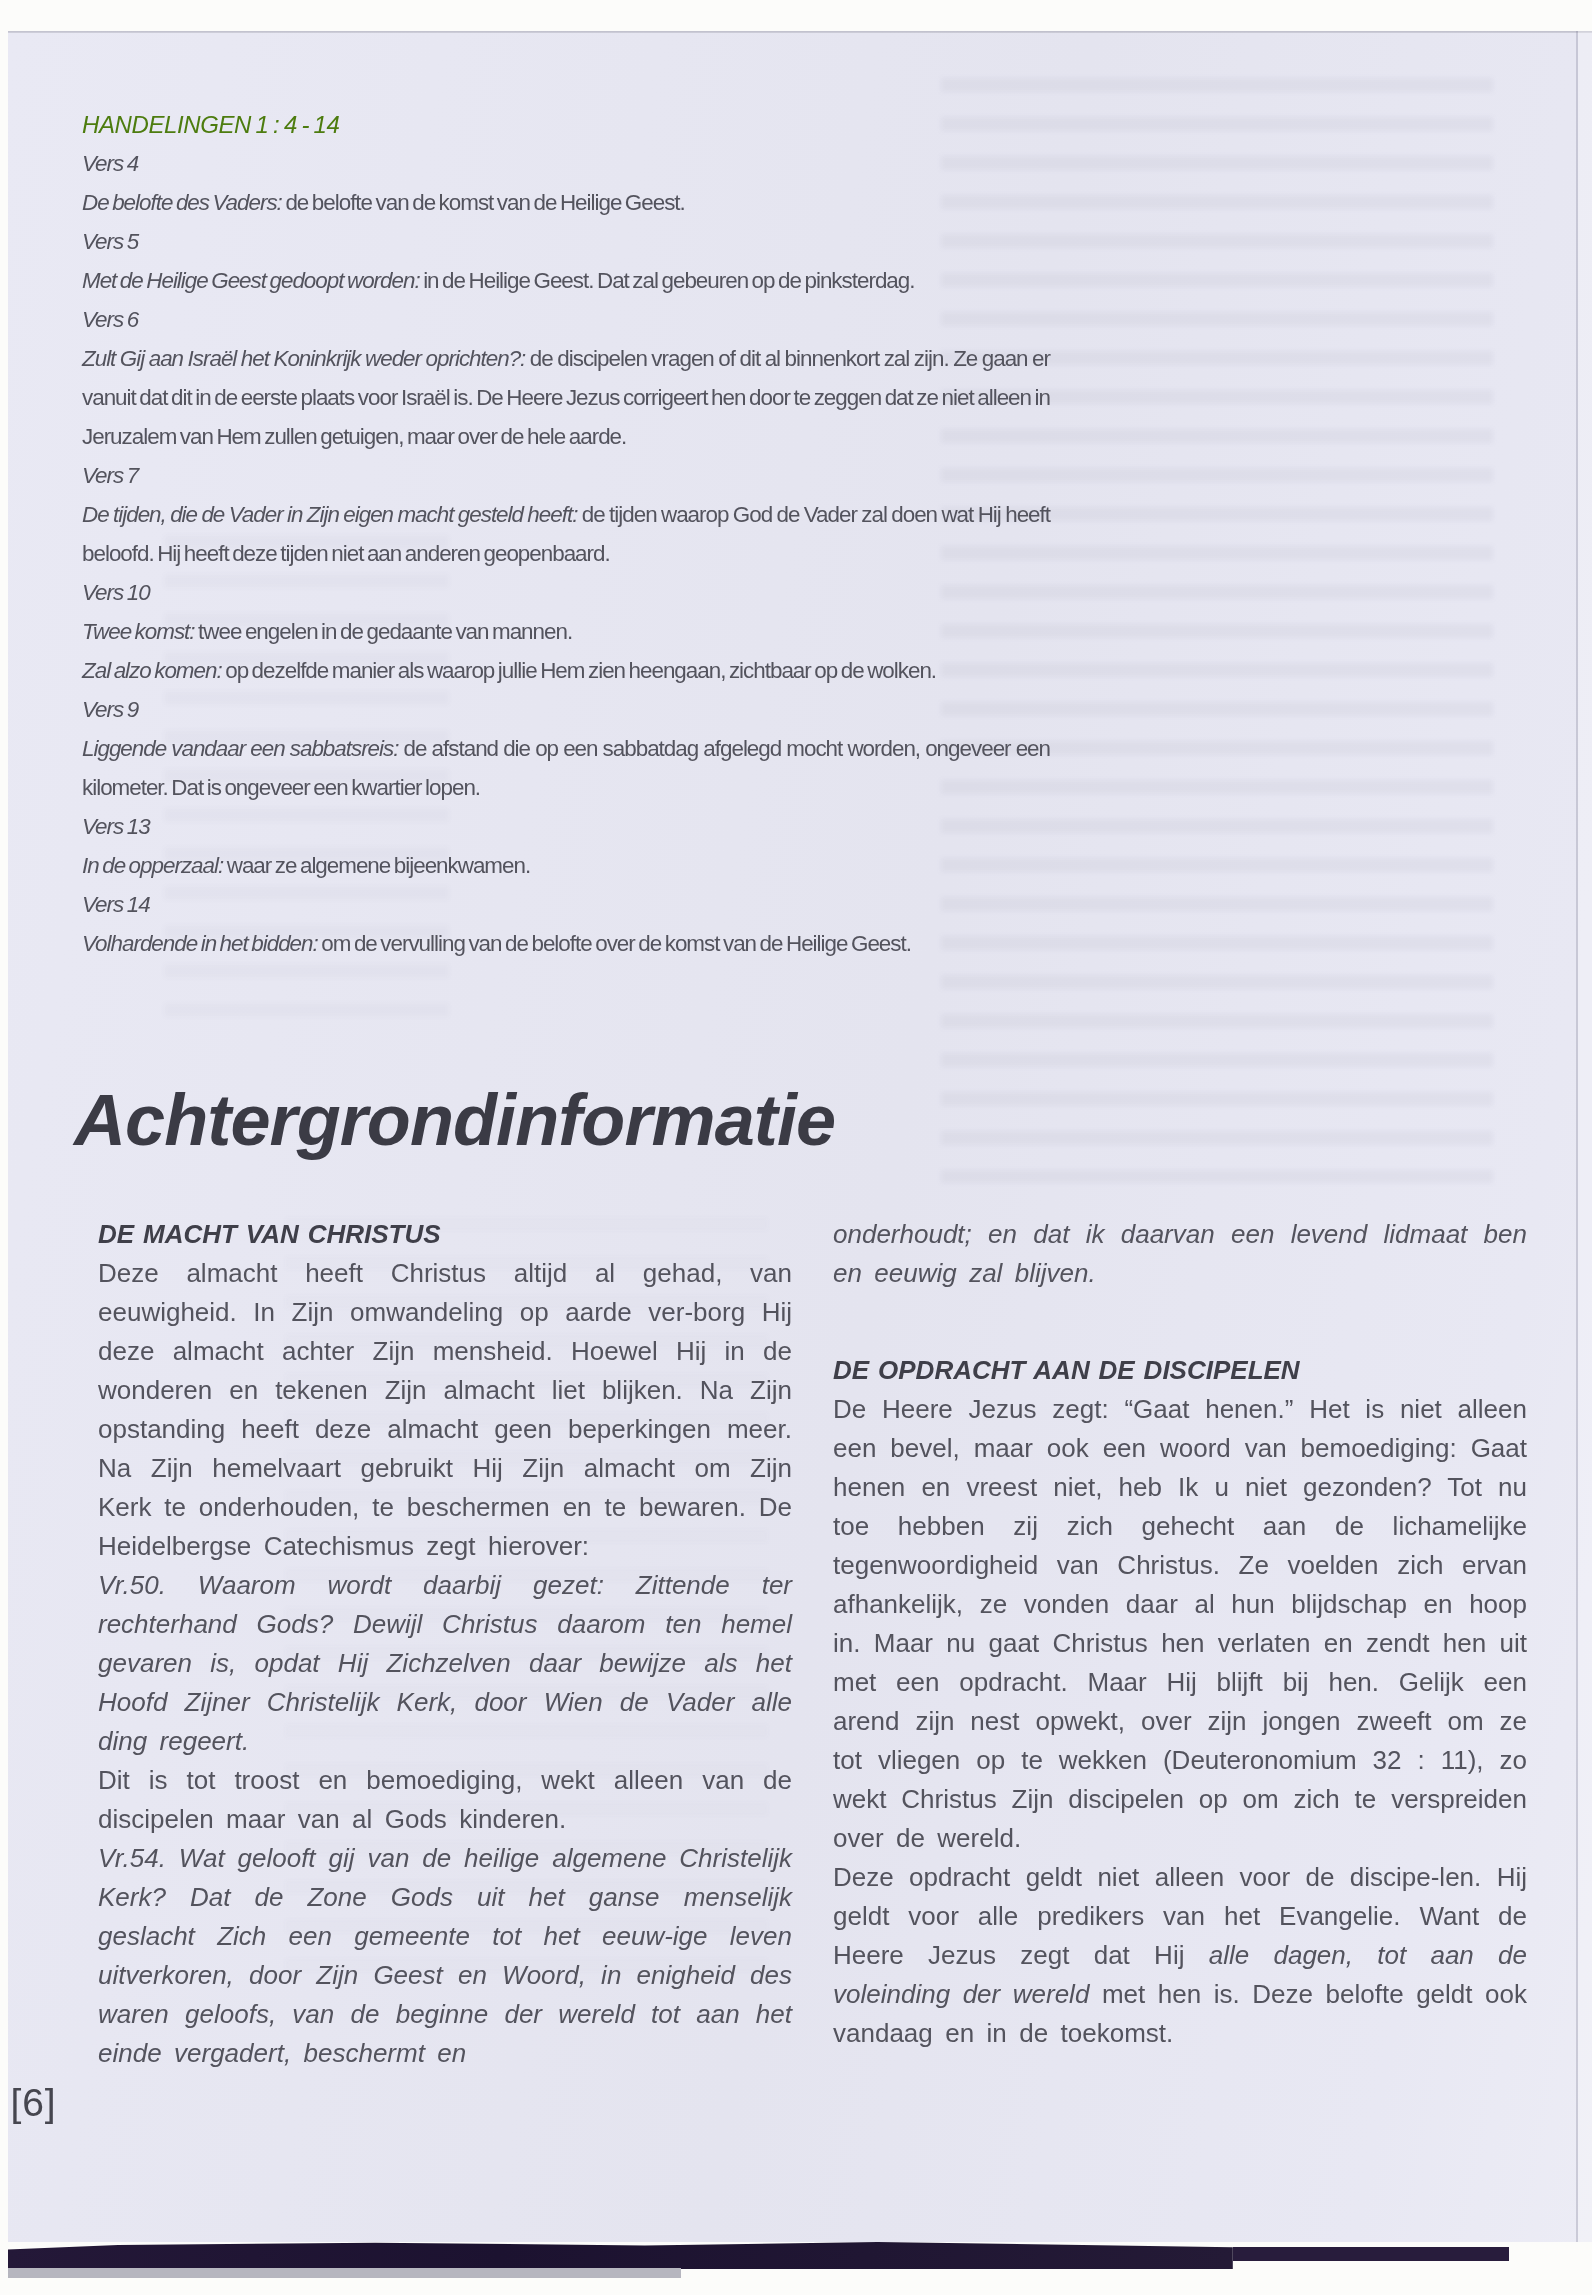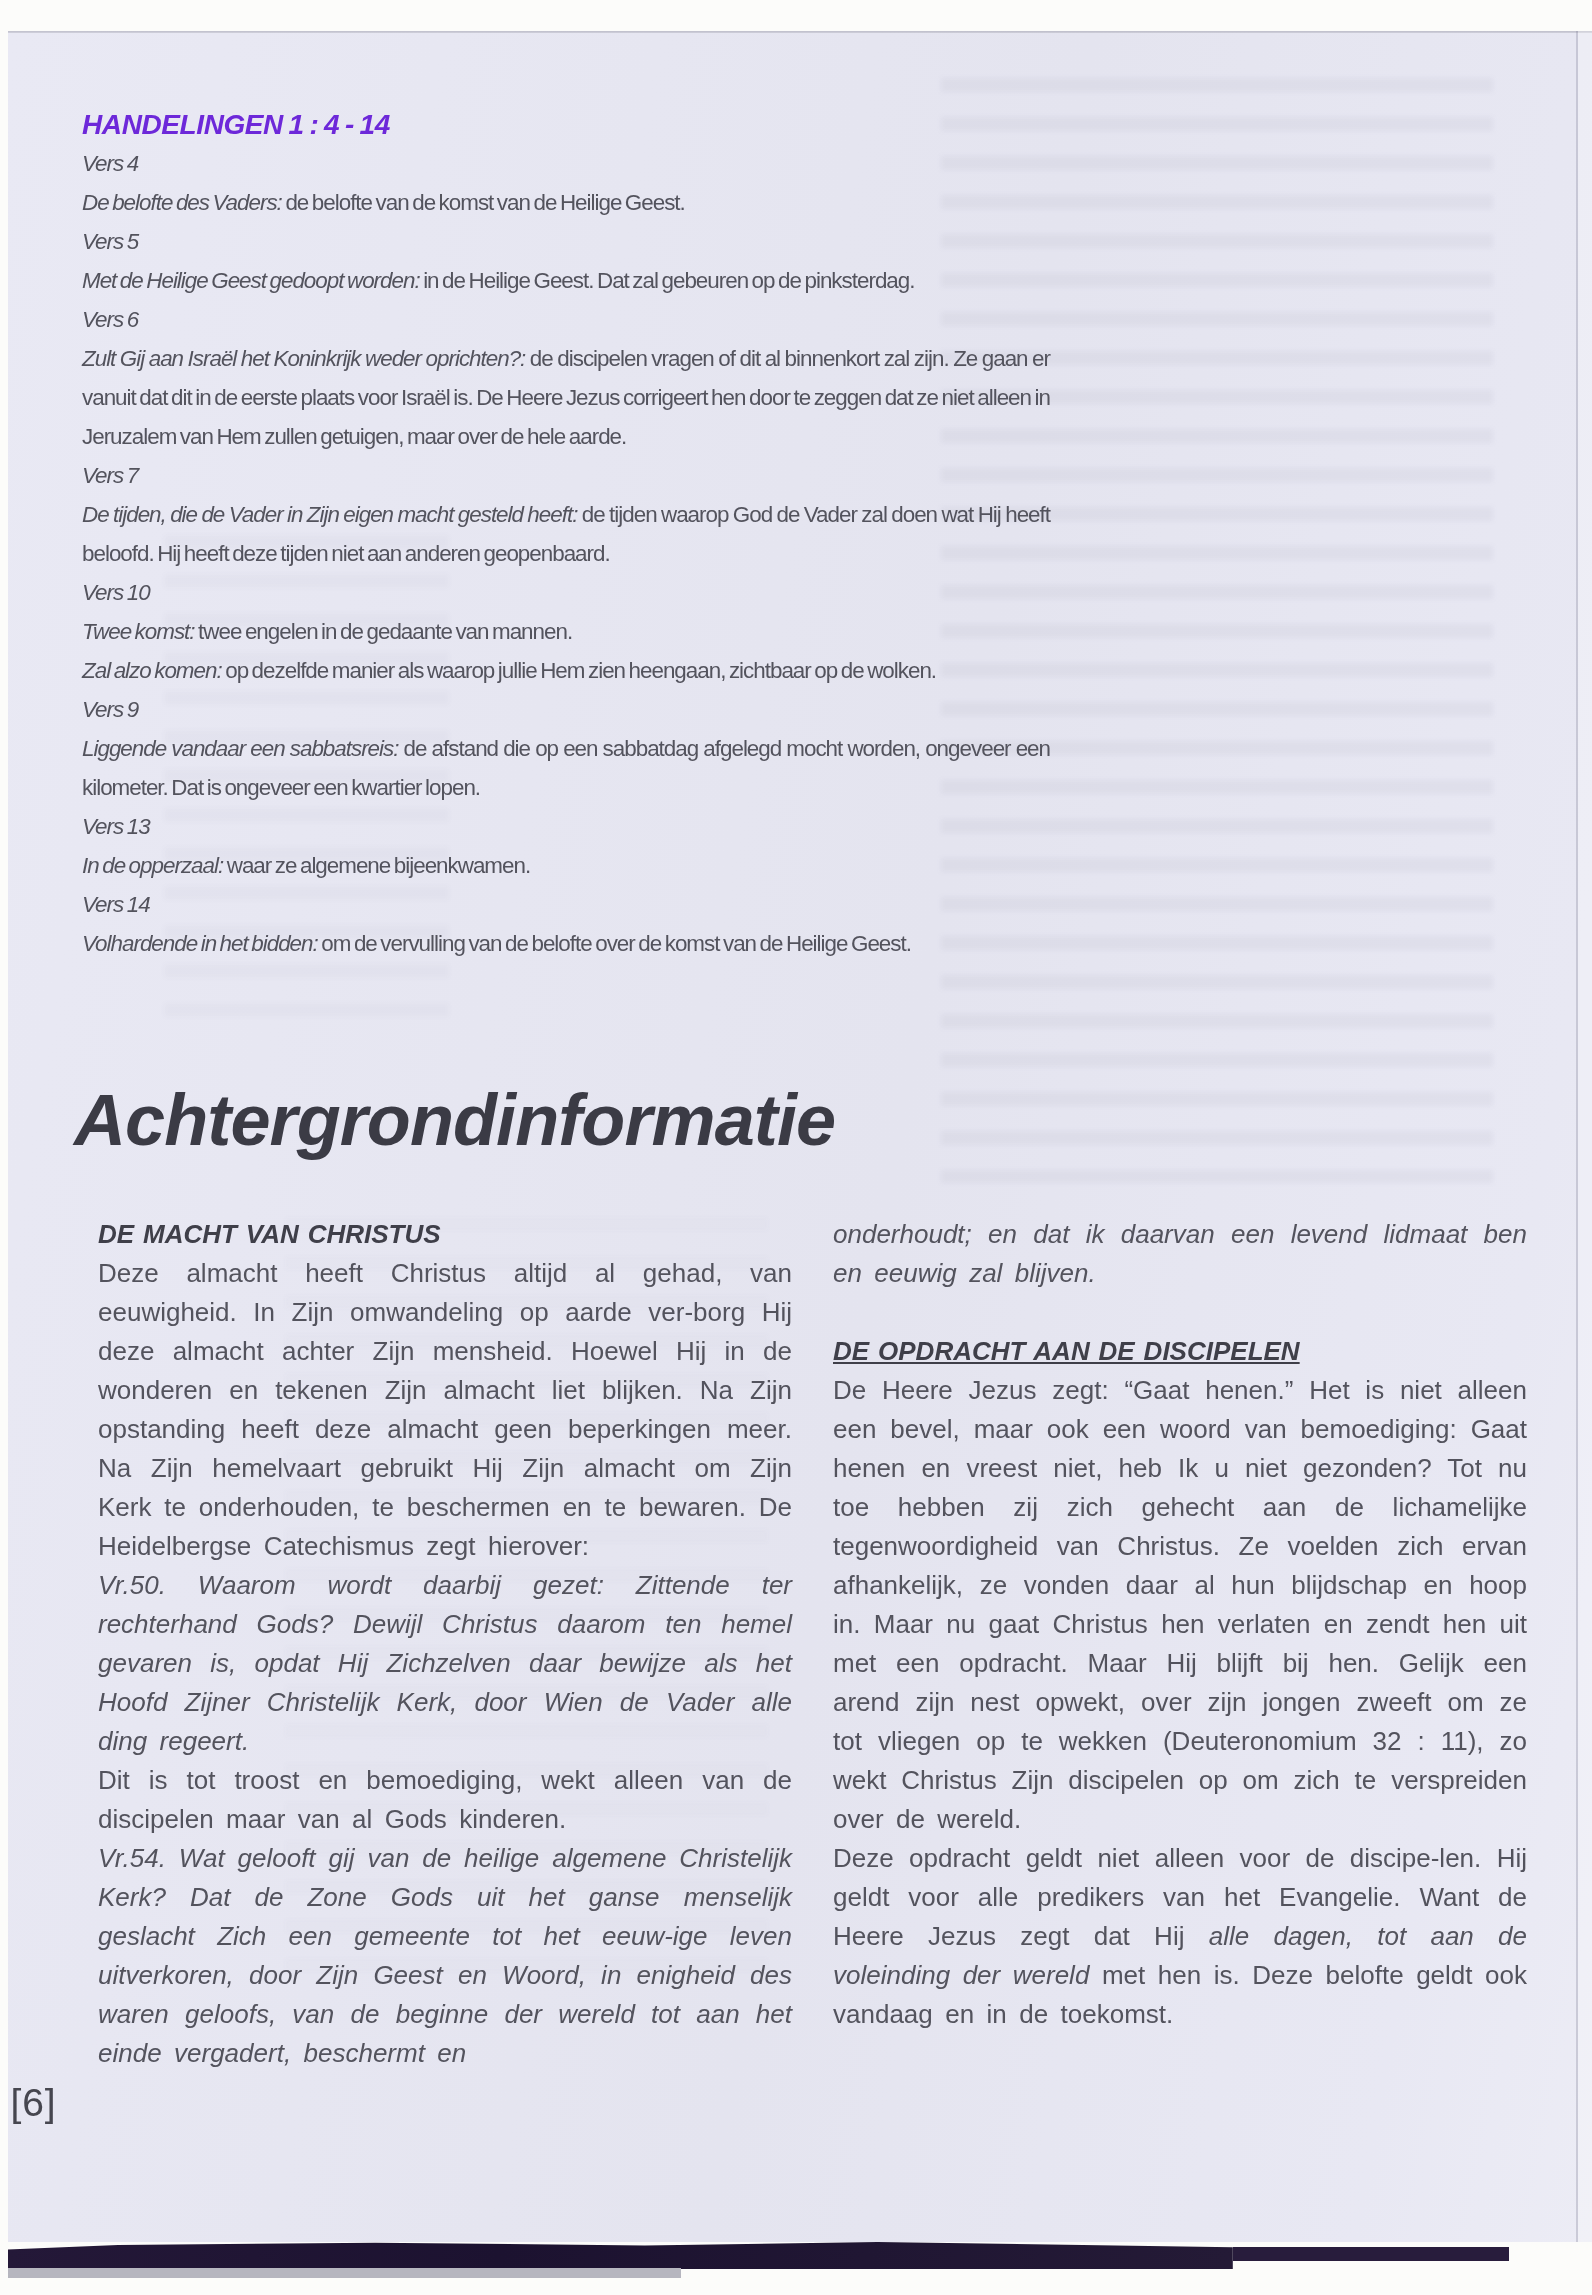--- a/index.html
+++ b/index.html
@@ -60,24 +60,24 @@
     top: 105px;
     width: 968px;
     color: #53535d;
     font-size: 22.4px;
     line-height: 39px;
     letter-spacing: -1px;
     word-spacing: -1.7px;
   }
   .acts-title {
     margin: 0;
-    font-size: 28px;
-    font-weight: bold;
+    font-size: 24px;
+    font-weight: normal;
     font-style: italic;
-    color: #6d28d9;
+    color: #4d7c0f;
     letter-spacing: -0.4px;
   }
   .verse-label { font-style: italic; }
   .note { text-align: justify; }
   .note em { font-style: italic; }
 
   
   .big-heading {
     position: absolute;
     left: 74px;
@@ -107,21 +107,21 @@
   .col { width: 694px; }
   .col-heading {
     margin: 0;
     font-size: 26px;
     line-height: 39px;
     font-weight: bold;
     font-style: italic;
     color: #3f3f49;
     word-spacing: 1.7px;
   }
-  .col-heading.spaced { margin-top: 39px; text-decoration: underline; }
+  .col-heading.spaced { margin-top: 58px; }
   .para { margin: 0; text-align: justify; }
   .para em { font-style: italic; }
 
   
   .page-number {
     position: absolute;
     left: 10.4px;
     top: 2081px;
     font-size: 39px;
     color: #46464f;

